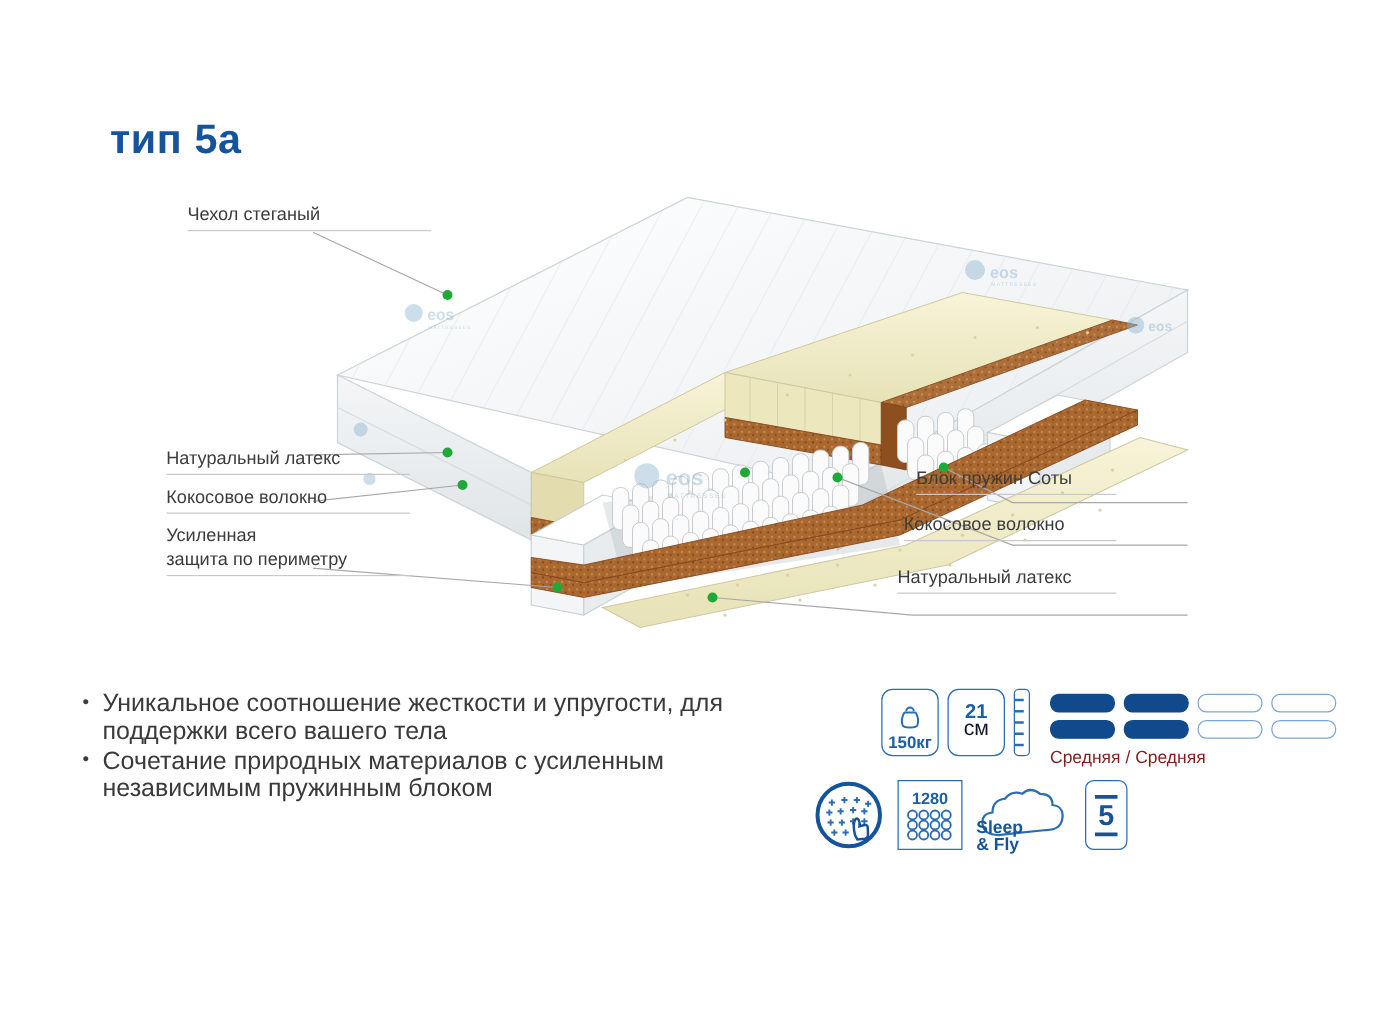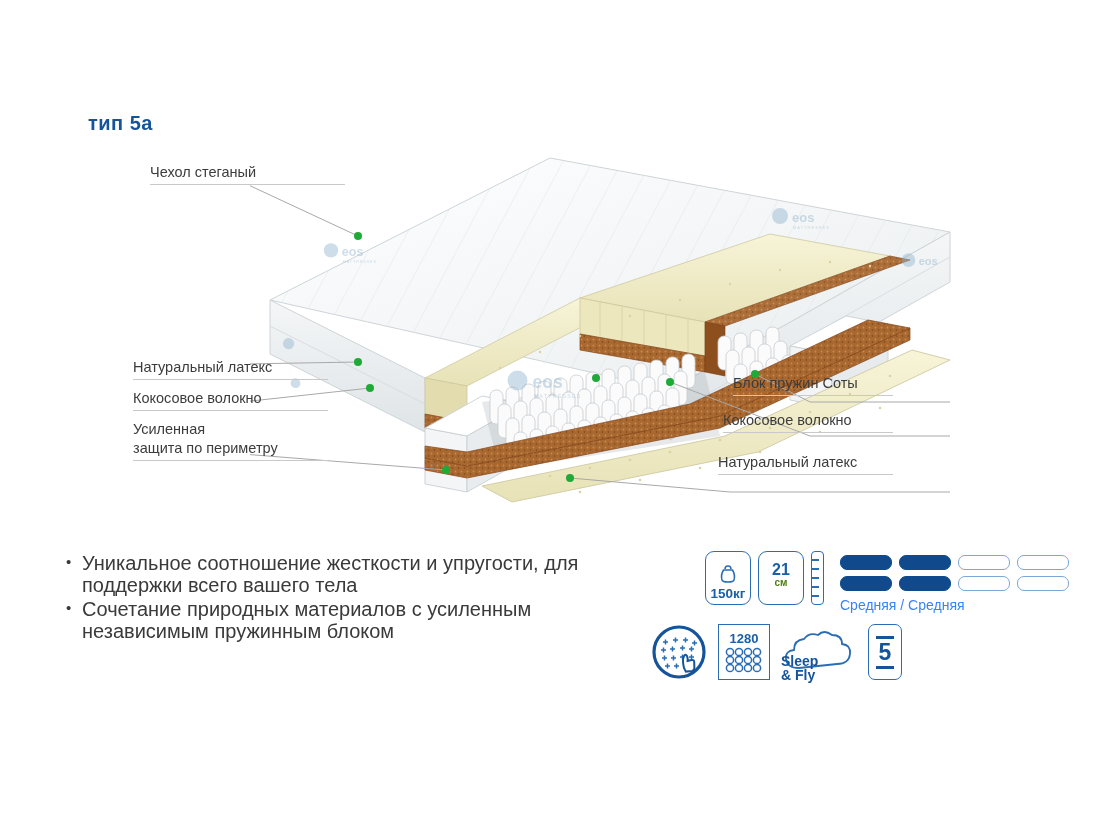--- a/index.html
+++ b/index.html
@@ -5,22 +5,22 @@
   html,body{margin:0;padding:0;}
   body{
     width:1100px;height:814px;background:#ffffff;
     font-family:"Liberation Sans","DejaVu Sans",sans-serif;
     overflow:hidden;position:relative;
   }
   .page{position:absolute;inset:0;}
 
   
   .title{
-    position:absolute;left:88px;top:112px;
-    font-size:20px;font-weight:bold;color:#15549a;letter-spacing:.5px;
+    position:absolute;left:88px;top:92px;
+    font-size:33px;font-weight:bold;color:#15549a;letter-spacing:.5px;
   }
 
   
   .label{
     position:absolute;font-size:14.5px;color:#3c3c3c;line-height:19px;
     white-space:pre-line;padding-bottom:3px;
   }
   .label.underline::after{
     content:"";position:absolute;left:0;right:0;bottom:0;height:1px;background:#c9c9c9;
   }
@@ -43,33 +43,33 @@
 
   
   .specs{position:absolute;left:705px;top:551px;display:flex;align-items:flex-start;gap:7px;}
   .spec-box{
     width:46px;height:54px;border:1.6px solid #2a6db5;border-radius:9px;
     display:flex;flex-direction:column;align-items:center;justify-content:flex-end;
     box-sizing:border-box;padding-bottom:4px;
   }
   .spec-val{font-size:13.5px;font-weight:bold;color:#1b5fa5;line-height:13px;text-align:center;}
   .spec-val.two{font-size:16px;}
-  .spec-unit{font-size:10px;font-weight:bold;color:#4d7c0f;line-height:14px;}
+  .spec-unit{font-size:17px;font-weight:normal;color:#0f172a;line-height:14px;}
   .ruler{
     width:13px;height:54px;border:1.6px solid #2a6db5;border-radius:4px;box-sizing:border-box;
     display:flex;flex-direction:column;justify-content:space-evenly;align-items:flex-start;
   }
   .ruler i{display:block;width:7px;height:1.6px;background:#2a6db5;}
 
   
   .firm{position:absolute;left:840px;top:555px;}
   .firm-row{display:flex;gap:7px;margin-bottom:6px;}
   .pill{width:52px;height:15px;border-radius:7px;border:1.3px solid #7ba7d4;box-sizing:border-box;}
   .pill.on{background:#104a8c;border-color:#104a8c;}
-  .firm-txt{font-size:14px;color:#3b82f6;margin-top:2px;}
+  .firm-txt{font-size:14px;color:#7f1d1d;margin-top:2px;}
 
   
   .badges{position:absolute;left:651px;top:624px;display:flex;align-items:center;gap:11px;}
   .badge-springs-circle{width:56px;height:56px;}
   .badge-count{
     width:52px;height:56px;border:1.6px solid #2a6db5;border-radius:0;box-sizing:border-box;
     display:flex;flex-direction:column;align-items:center;justify-content:center;gap:2px;
   }
   .badge-count .num{font-size:13px;font-weight:bold;color:#1b5fa5;line-height:13px;}
   .prot{position:relative;width:133px;height:56px;}

